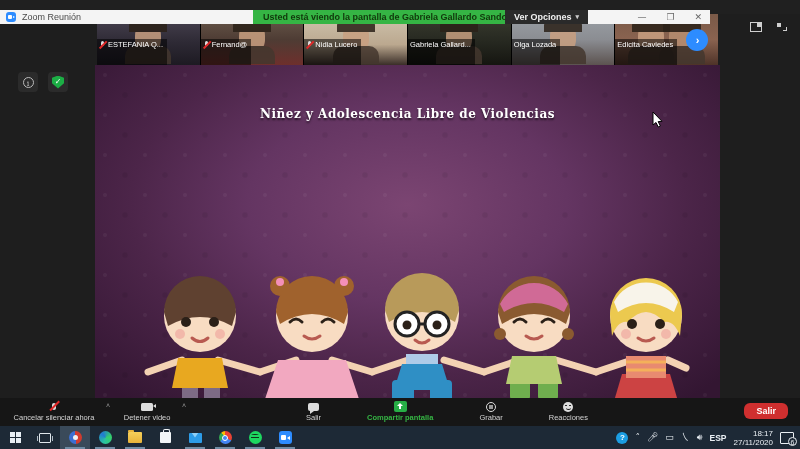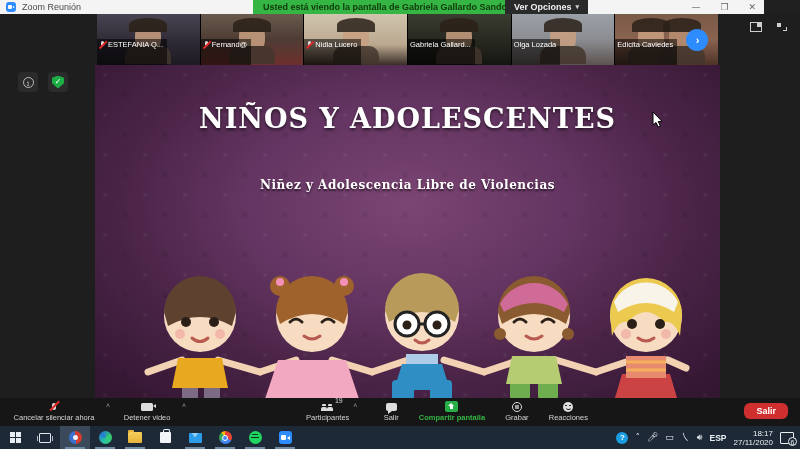--- a/index.html
+++ b/index.html
@@ -1,21 +1,21 @@
 <!DOCTYPE html>
 <html><head>
 <meta charset="utf-8">
 <style>
   * { margin:0; padding:0; box-sizing:border-box; }
   html,body { width:800px; height:449px; overflow:hidden; background:#000; }
   body { font-family:"Liberation Sans", sans-serif; }
   .screen { position:relative; width:800px; height:449px; background:#202020; overflow:hidden; }
 
   
-  .titlebar { position:absolute; top:0; left:0; width:764px; height:14px; background:#f4f4f4; display:flex; align-items:center; z-index:30; }
+  .titlebar { position:absolute; top:10px; left:0; width:710px; height:14px; background:#f4f4f4; display:flex; align-items:center; z-index:30; }
   .tb-appicon { width:10px; height:10px; border-radius:3px; background:#2d8cff; margin-left:6px; position:relative; }
   .tb-appicon:before { content:""; position:absolute; left:2px; top:3px; width:4px; height:4px; background:#fff; border-radius:1px; }
   .tb-appicon:after { content:""; position:absolute; left:6.5px; top:3.5px; border-left:2.5px solid #fff; border-top:1.5px solid transparent; border-bottom:1.5px solid transparent; }
   .tb-title { font-size:9px; color:#4a4a4a; margin-left:6px; }
   .share-banner { position:absolute; left:253px; top:0; height:14px; background:#35b544; display:flex; align-items:center; padding:0 10px; }
   .share-banner span { font-size:9px; font-weight:bold; color:#11380b; white-space:nowrap; }
   .ver-opciones { position:absolute; left:505px; top:0; height:14px; background:#2a2a2a; display:flex; align-items:center; padding:0 9px; cursor:pointer; }
   .ver-opciones span { font-size:9px; font-weight:bold; color:#f0f0f0; white-space:nowrap; }
   .ver-opciones .chev { font-size:7px; color:#ccc; margin-left:4px; }
   .win-controls { position:absolute; right:8px; top:0; height:14px; display:flex; align-items:center; gap:20px; }
@@ -245,21 +245,20 @@
           <div class="info-glyph">i</div>
         </div>
       <div class="sb">
           <div class="shield"></div>
         </div>
     </div>
 
     <div class="slide">
       <div class="damask"></div>
       <div class="slide-title">
-        <div>NIÑOS Y ADOLESCENTES</div>
       </div>
       <div class="slide-sub">Niñez y Adolescencia Libre de Violencias</div>
 
       <svg class="kids" viewBox="0 0 572 140" xmlns="http://www.w3.org/2000/svg">
 
         <g stroke="#f3d2b3" stroke-width="7" stroke-linecap="round">
           <line x1="28" y1="102" x2="62" y2="90"></line>
             <line x1="98" y1="90" x2="140" y2="102"></line>
           <line x1="140" y1="102" x2="176" y2="90"></line>
             <line x1="212" y1="90" x2="252" y2="102"></line>
@@ -360,30 +359,20 @@
       <div class="zb-item" style="width:62px;">
         <div class="ic">
             <div class="ic-cam"></div>
           </div>
         <span class="lbl">Detener video</span>
       </div>
       <span class="chev-up">˄</span>
     </div>
 
     <div class="zb-center">
-      <div style="display:flex;">
-        <div class="zb-item">
-          <div class="ic" style="position:relative;">
-            <div class="ic-people"></div>
-            <span class="badge19">19</span>
-          </div>
-          <span class="lbl">Participantes</span>
-        </div>
-        <span class="chev-up">˄</span>
-      </div>
       <div class="zb-item">
         <div class="ic">
             <div class="ic-chat"></div>
           </div>
         <span class="lbl">Salir</span>
       </div>
       <div class="zb-item">
         <div class="ic">
             <div class="ic-share"></div>
           </div>

